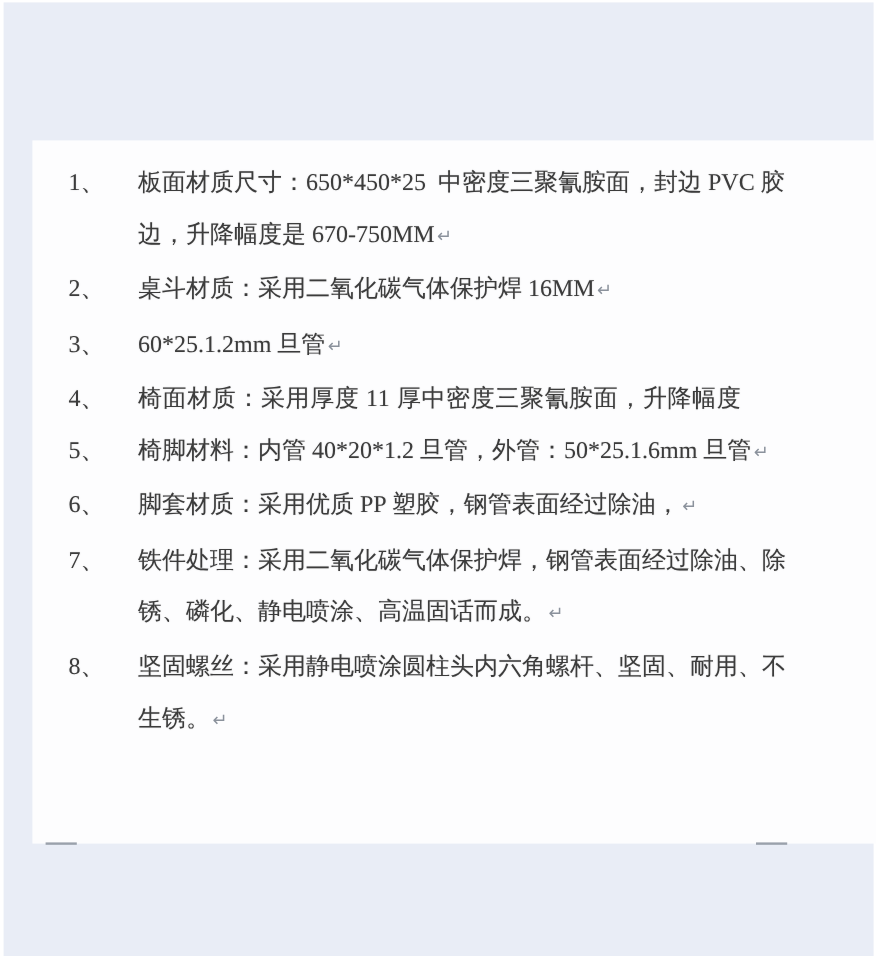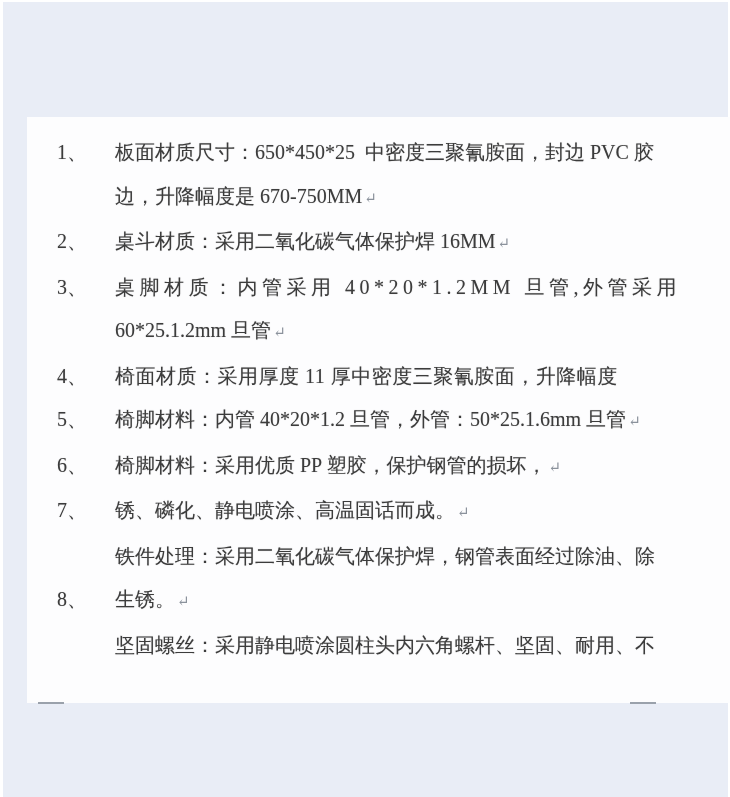--- a/index.html
+++ b/index.html
@@ -52,20 +52,21 @@
   .num {
     flex: 0 0 58px;
     white-space: nowrap;
   }
   .lines {
     flex: 1 1 auto;
     min-width: 0;
   }
   .line {
     white-space: pre;
+    font-family: Liberation Serif, serif;
   }
   .line.ls-wide {
     letter-spacing: 4.5px;
   }
   .line.ls-slight {
     letter-spacing: 0.5px;
   }
   .pmark {
     color: #8b929c;
     font-size: 15px;
@@ -102,21 +103,20 @@
       <div class="item">
         <span class="num">2、</span>
         <div class="lines">
           <div class="line"><span>桌斗材质：采用二氧化碳气体保护焊 16MM</span><span class="pmark">↵</span></div>
         </div>
       </div>
 
       <div class="item">
         <span class="num">3、</span>
         <div class="lines">
-          <div class="line ls-wide"><span>桌脚材质：内管采用 40*20*1.2MM 旦管,外管采用</span></div>
           <div class="line"><span>60*25.1.2mm 旦管</span><span class="pmark">↵</span></div>
         </div>
       </div>
 
       <div class="item">
         <span class="num">4、</span>
         <div class="lines">
           <div class="line ls-slight"><span>椅面材质：采用厚度 11 厚中密度三聚氰胺面，升降幅度</span></div>
         </div>
       </div>
@@ -124,37 +124,37 @@
       <div class="item">
         <span class="num">5、</span>
         <div class="lines">
           <div class="line"><span>椅脚材料：内管 40*20*1.2 旦管，外管：50*25.1.6mm 旦管</span><span class="pmark">↵</span></div>
         </div>
       </div>
 
       <div class="item">
         <span class="num">6、</span>
         <div class="lines">
-          <div class="line"><span>椅脚材料：采用优质 PP 塑胶，保护钢管的损坏，</span><span class="pmark">↵</span></div>
+          <div class="line"><span>脚套材质：采用优质 PP 塑胶，钢管表面经过除油，</span><span class="pmark">↵</span></div>
         </div>
       </div>
 
       <div class="item">
         <span class="num">7、</span>
         <div class="lines">
+          <div class="line"><span>铁件处理：采用二氧化碳气体保护焊，钢管表面经过除油、除</span></div>
           <div class="line"><span>锈、磷化、静电喷涂、高温固话而成。</span><span class="pmark">↵</span></div>
-          <div class="line"><span>铁件处理：采用二氧化碳气体保护焊，钢管表面经过除油、除</span></div>
         </div>
       </div>
 
       <div class="item">
         <span class="num">8、</span>
         <div class="lines">
+          <div class="line"><span>坚固螺丝：采用静电喷涂圆柱头内六角螺杆、坚固、耐用、不</span></div>
           <div class="line"><span>生锈。</span><span class="pmark">↵</span></div>
-          <div class="line"><span>坚固螺丝：采用静电喷涂圆柱头内六角螺杆、坚固、耐用、不</span></div>
         </div>
       </div>
 
     </div>
   </div>
 
   <div class="dash dash-left"></div>
   <div class="dash dash-right"></div>
 </div>
 

